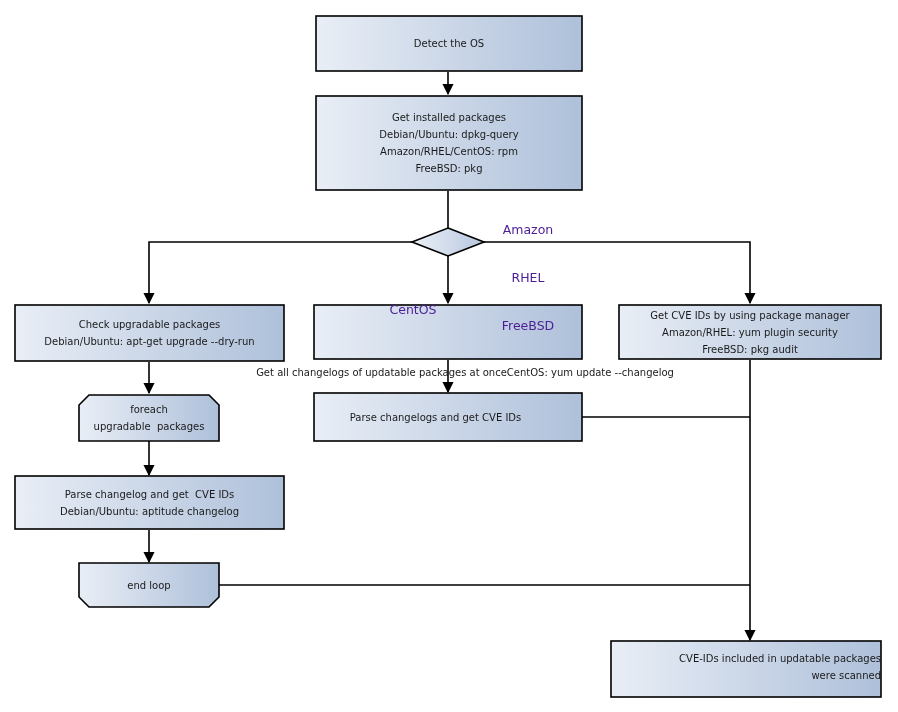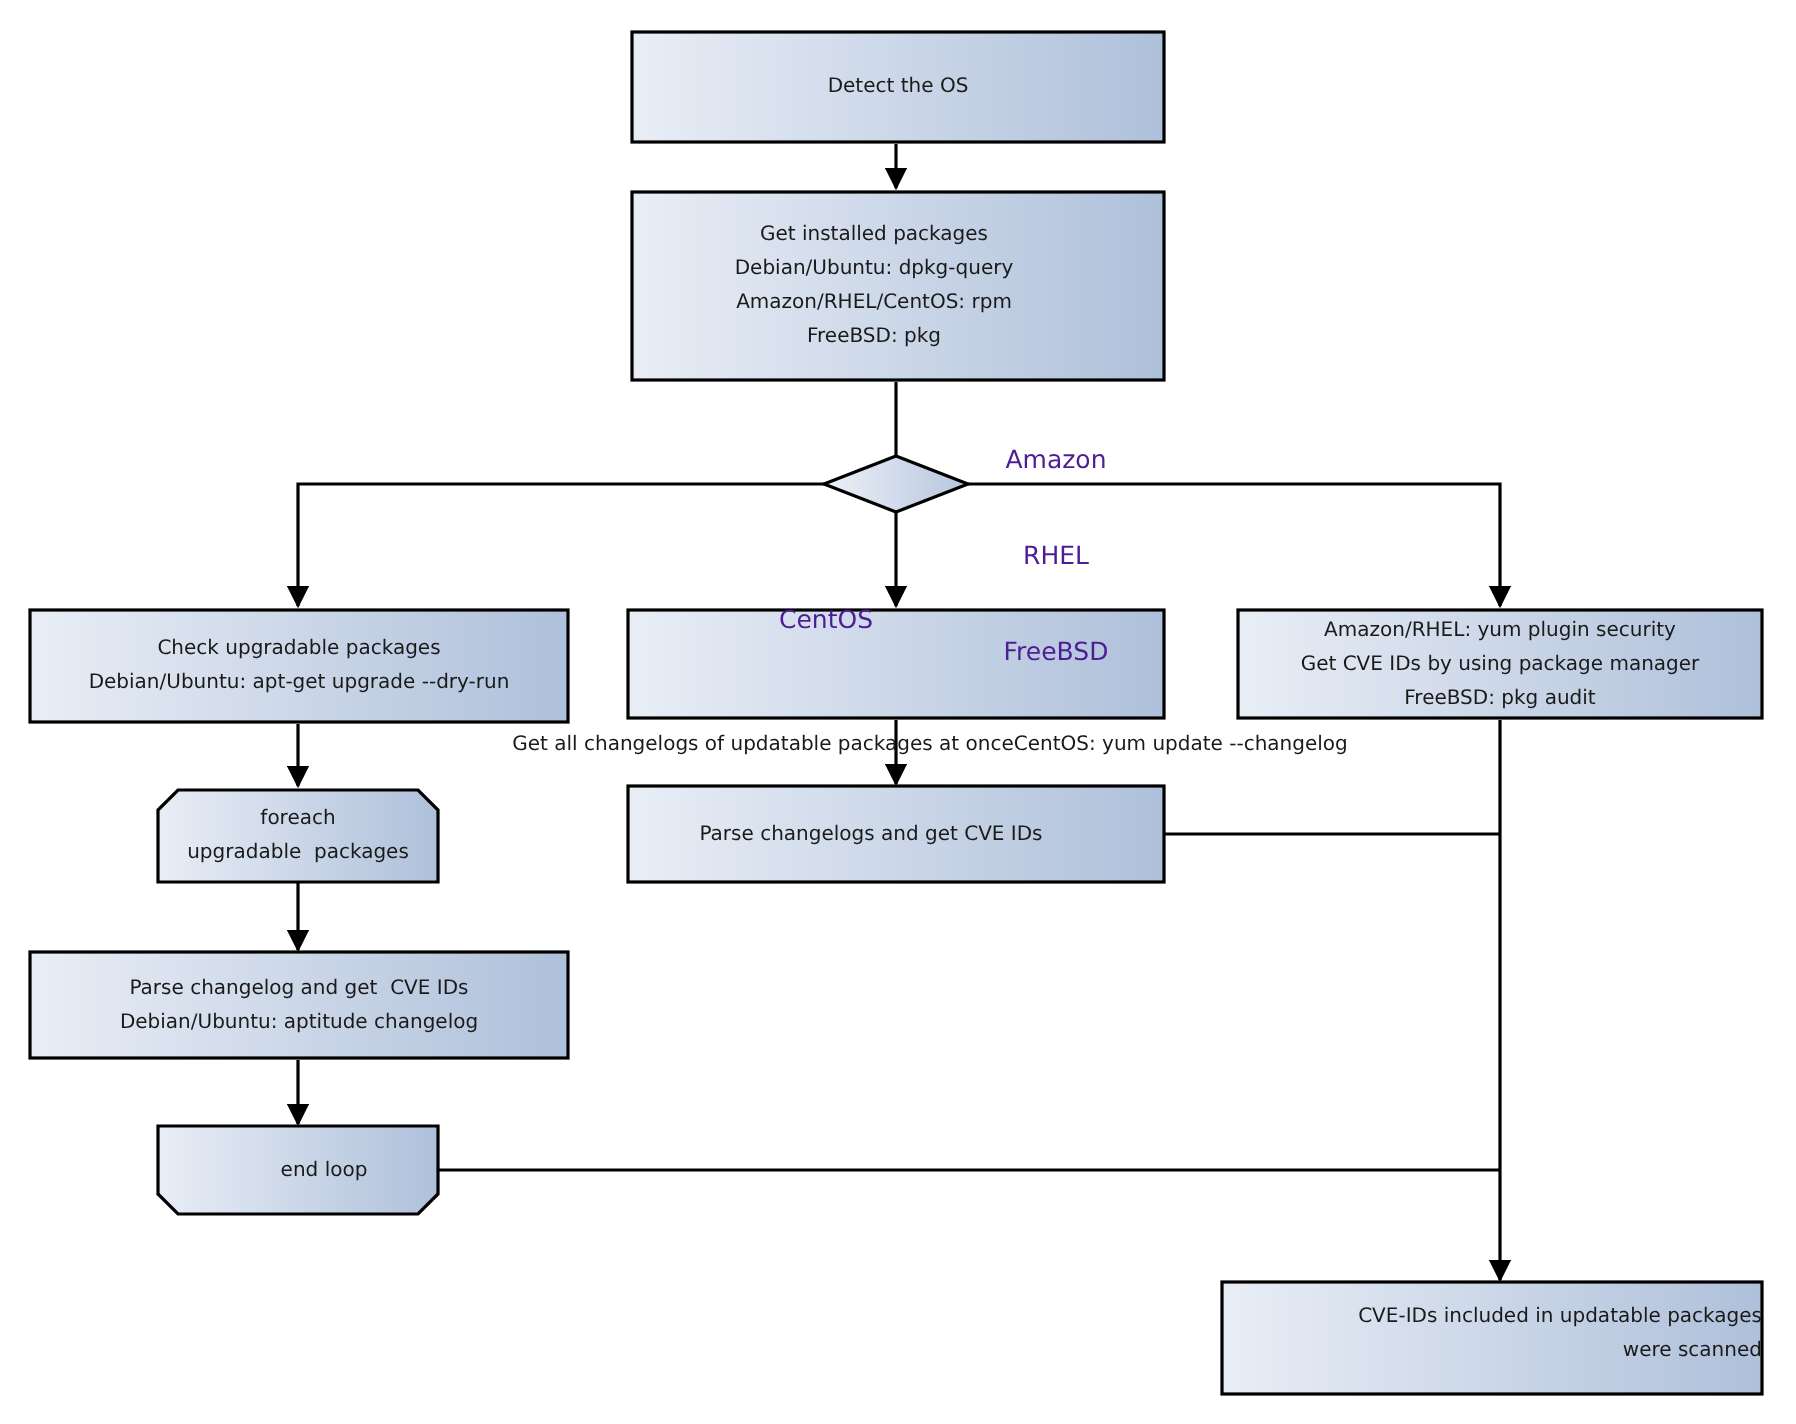--- a/index.html
+++ b/index.html
@@ -113,58 +113,58 @@
 
     <polygon points="79,563 219,563 219,597 209,607 89,607 79,597" fill="url(#boxGrad)" stroke="#000000" stroke-width="1.6"></polygon>
 
     <rect x="611" y="641" width="270" height="56" fill="url(#boxGrad)" stroke="#000000" stroke-width="1.6"></rect>
   </svg>
 
   <div class="node-text" style="left:316px; top:16px; width:266px; height:55px;">
     <span>Detect the OS</span>
   </div>
 
-  <div class="node-text" style="left:304px; top:96px; width:266px; height:94px; flex-direction:column;">
+  <div class="node-text" style="left:316px; top:96px; width:266px; height:94px; flex-direction:column;">
     <span>Get installed packages</span>
     <span>Debian/Ubuntu: dpkg-query</span>
     <span>Amazon/RHEL/CentOS: rpm</span>
     <span>FreeBSD: pkg</span>
   </div>
 
   <div class="node-text" style="left:15px; top:305px; width:269px; height:56px; flex-direction:column;">
     <span>Check upgradable packages</span>
     <span>Debian/Ubuntu: apt-get upgrade --dry-run</span>
   </div>
 
   <div class="node-text" style="left:327px; top:305px; width:276px; height:54px; margin-top:40px;">
     <span>Get all changelogs of updatable packages at once</span>
     <span>CentOS: yum update --changelog</span>
   </div>
 
   <div class="node-text" style="left:619px; top:305px; width:262px; height:54px; flex-direction:column;">
+    <span>Get CVE IDs by using package manager</span>
     <span>Amazon/RHEL: yum plugin security</span>
-    <span>Get CVE IDs by using package manager</span>
     <span>FreeBSD: pkg audit</span>
   </div>
 
   <div class="node-text" style="left:79px; top:395px; width:140px; height:46px; flex-direction:column;">
     <span>foreach</span>
     <span>upgradable  packages</span>
   </div>
 
   <div class="node-text" style="left:15px; top:476px; width:269px; height:53px; flex-direction:column;">
     <span>Parse changelog and get  CVE IDs</span>
     <span>Debian/Ubuntu: aptitude changelog</span>
   </div>
 
   <div class="node-text" style="left:314px; top:393px; width:243px; height:48px;text-align:center;">
     <span>Parse changelogs and get CVE IDs</span>
   </div>
 
-  <div class="node-text" style="left:79px; top:563px; width:140px; height:44px;padding-left:13px;">
+  <div class="node-text" style="left:79px; top:563px; width:140px; height:44px;">
     <span>end loop</span>
   </div>
 
   <div class="node-text" style="left:611px; top:641px; width:270px; height:56px; flex-direction:column; justify-content:flex-start; padding-top:9px; box-sizing:border-box;align-items:flex-end;">
     <span>CVE-IDs included in updatable packages</span>
     <span>were scanned</span>
   </div>
 
 
   <div class="edge-label" style="left:489px; top:190px; width:78px;">

